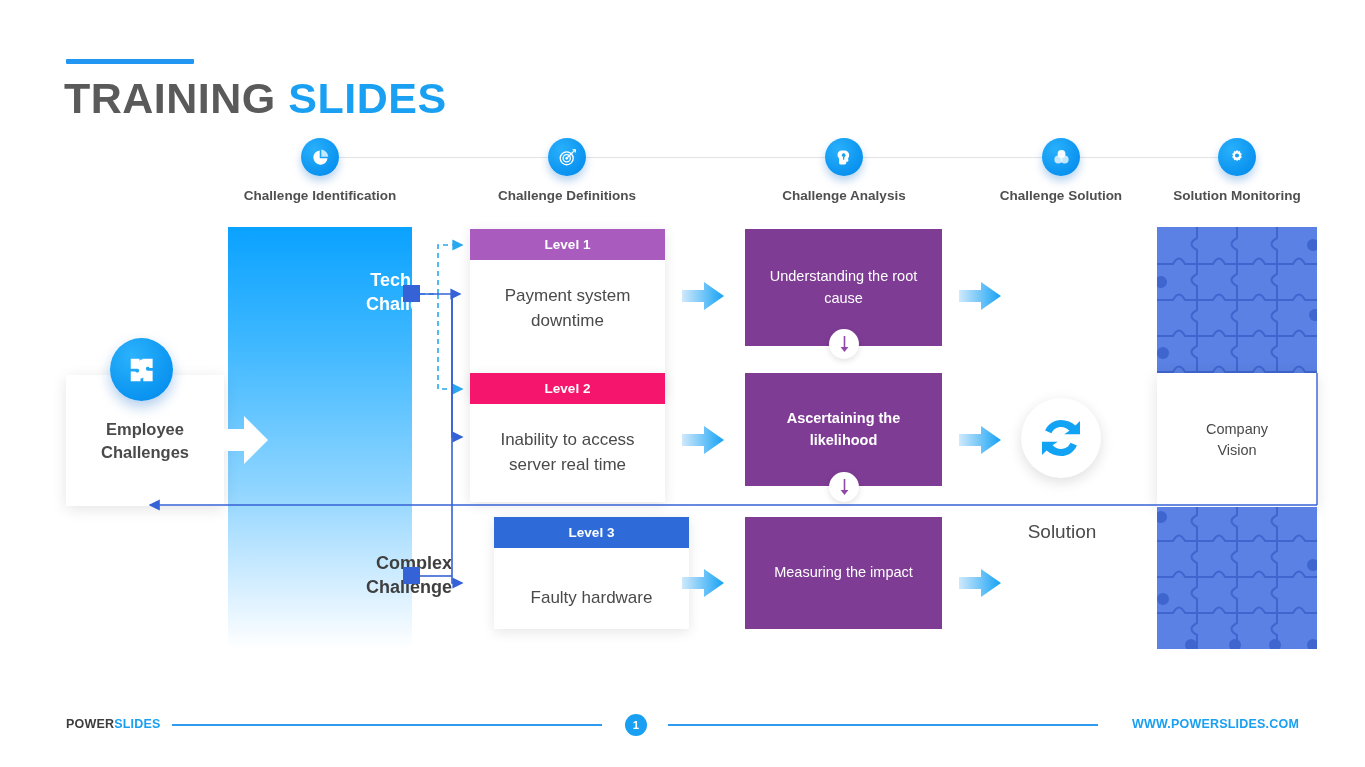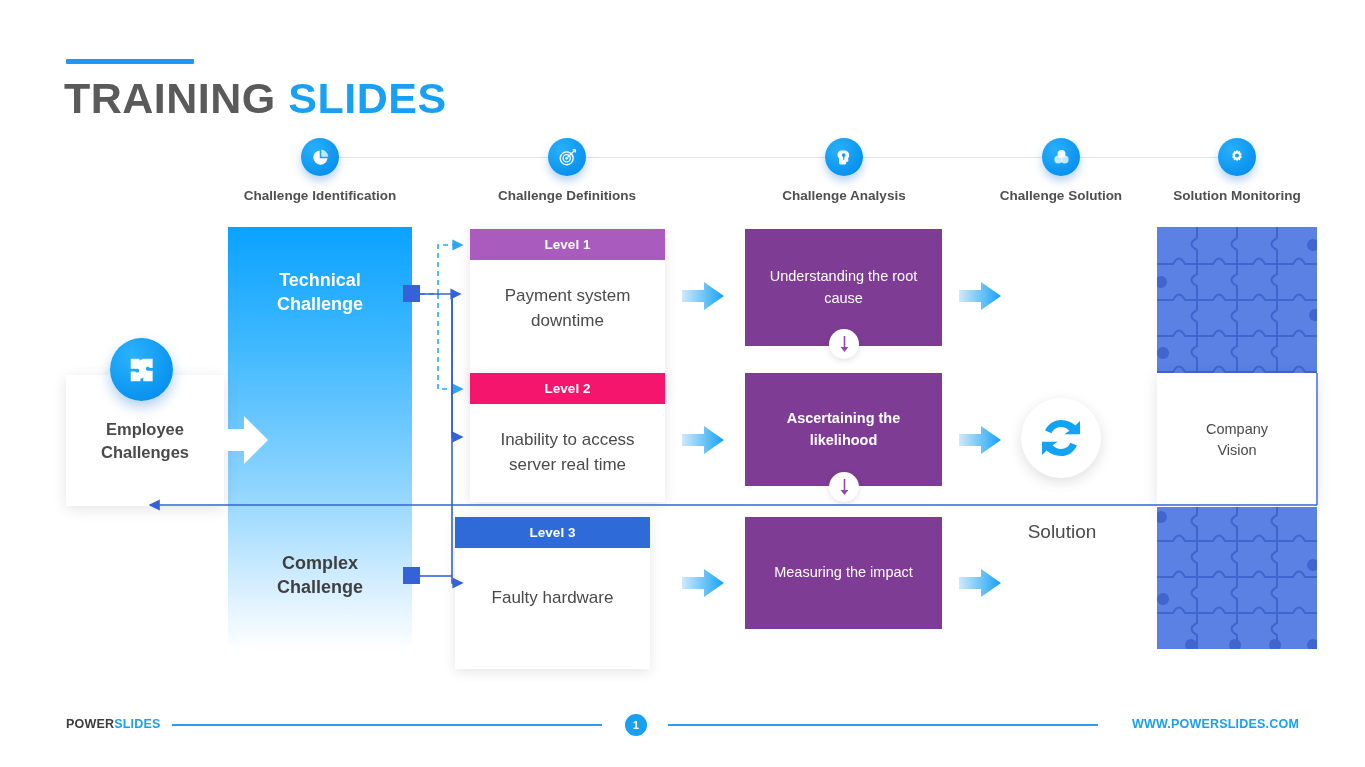--- a/index.html
+++ b/index.html
@@ -47,21 +47,21 @@
     box-shadow:0 6px 13px rgba(20,110,200,.33);
     display:flex;align-items:center;justify-content:center;
   }
   .white-arrow{position:absolute;left:212px;top:414px;width:56px;height:52px;}
 
   
   .blue-panel{
     position:absolute;left:228px;top:227px;width:184px;height:422px;
     background:linear-gradient(180deg,#0aa2ff 0%, #3fb8ff 28%, #8fd5ff 62%, #cfecff 83%, #ffffff 100%);
   }
-  .bp-text{position:absolute;width:184px;text-align:center;line-height:1.35;}
+  .bp-text{position:absolute;width:184px;text-align:right;line-height:1.35;padding-left:40px;}
   .bp-tech{left:228px;top:268px;font-size:18px;font-weight:bold;color:#ffffff;}
   .bp-complex{left:228px;top:551px;font-size:18px;font-weight:bold;color:#3f3f3f;}
   .sq{position:absolute;width:17px;height:17px;background:#3562d6;}
 
   
   .lvl-card{position:absolute;width:195px;background:#fff;box-shadow:0 3px 12px rgba(0,0,0,.10);}
   .lvl-head{height:31px;display:flex;align-items:center;justify-content:center;
             color:#fff;font-size:13.5px;font-weight:bold;}
   .lvl-body{display:flex;align-items:center;justify-content:center;text-align:center;
             font-size:17px;color:#4a4a4a;line-height:1.45;padding:0 14px;}
@@ -201,21 +201,21 @@
   <div class="lvl-card" style="left:470px;top:229px;height:167px;">
     <div class="lvl-head" style="background:#a95cbe;">Level 1</div>
     <div class="lvl-body" style="height:98px;">Payment system downtime</div>
   </div>
 
   <div class="lvl-card" style="left:470px;top:373px;height:129px;">
     <div class="lvl-head" style="background:#f5156c;">Level 2</div>
     <div class="lvl-body" style="height:98px;">Inability to access server real time</div>
   </div>
 
-  <div class="lvl-card" style="left:455px;top:517px;height:152px;">
+  <div class="lvl-card" style="left:494px;top:517px;height:112px;">
     <div class="lvl-head" style="background:#2f6bd8;">Level 3</div>
     <div class="lvl-body" style="height:101px;">Faulty hardware</div>
   </div>
 
   <div class="pbox" style="left:745px;top:229px;height:117px;">Understanding the root cause</div>
   <div class="pdown" style="left:829px;top:329px;">
     <svg width="13" height="17" viewBox="0 0 13 17">
         <path d="M6.5 0 V12" stroke="#8e4aa6" stroke-width="1.6" fill="none"></path>
         <path d="M2.6 11 L6.5 16 L10.4 11 Z" fill="#8e4aa6"></path>
       </svg>

